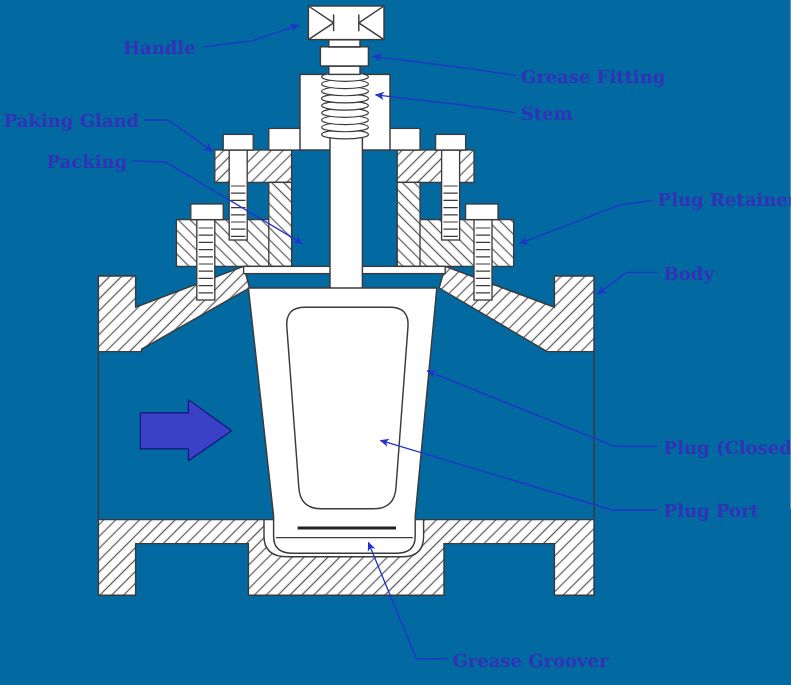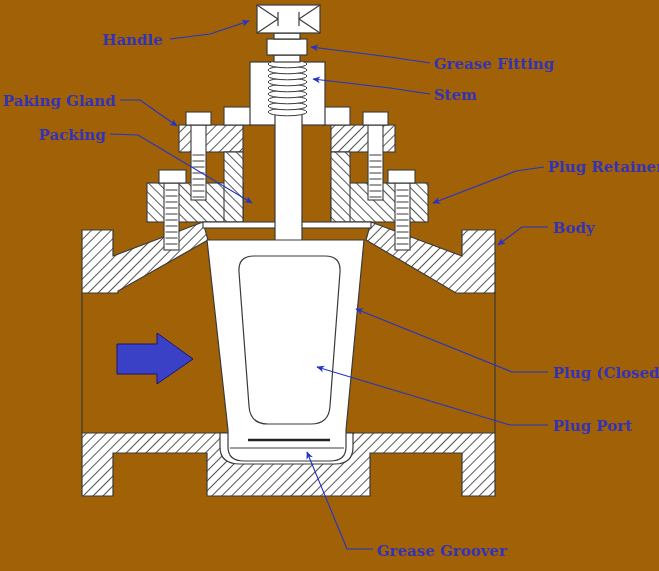--- a/index.html
+++ b/index.html
@@ -1,16 +1,16 @@
 <!DOCTYPE html>
 <html><head>
 <meta charset="utf-8">
 <style>
   html,body{margin:0;padding:0;background:#ffffff;}
-  .stage{position:relative;width:659px;height:571px;background:#a16207;overflow:hidden;
+  .stage{position:relative;width:659px;height:571px;background:#0369a1;overflow:hidden;
          font-family:"DejaVu Serif","Liberation Serif",serif;}
   svg text.lbl{font-family:"DejaVu Serif","Liberation Serif",serif;
                font-weight:bold;font-size:15px;}
 </style>
 </head>
 <body>
 
 <div class="stage">
 <svg width="659" height="571" viewBox="0 0 659 571" xmlns="http://www.w3.org/2000/svg">
   <defs>

